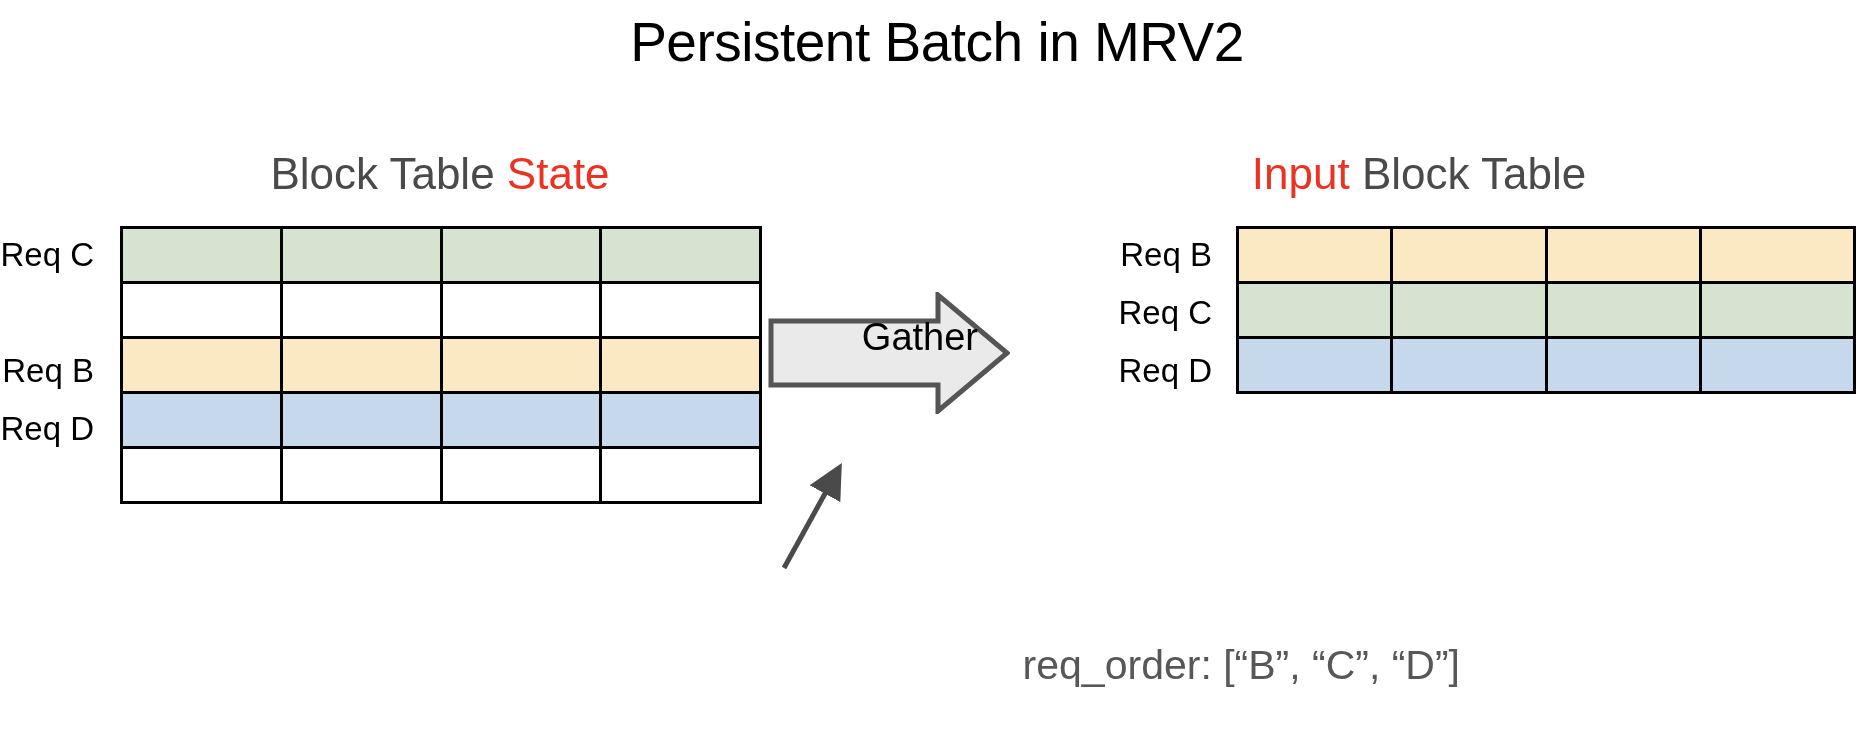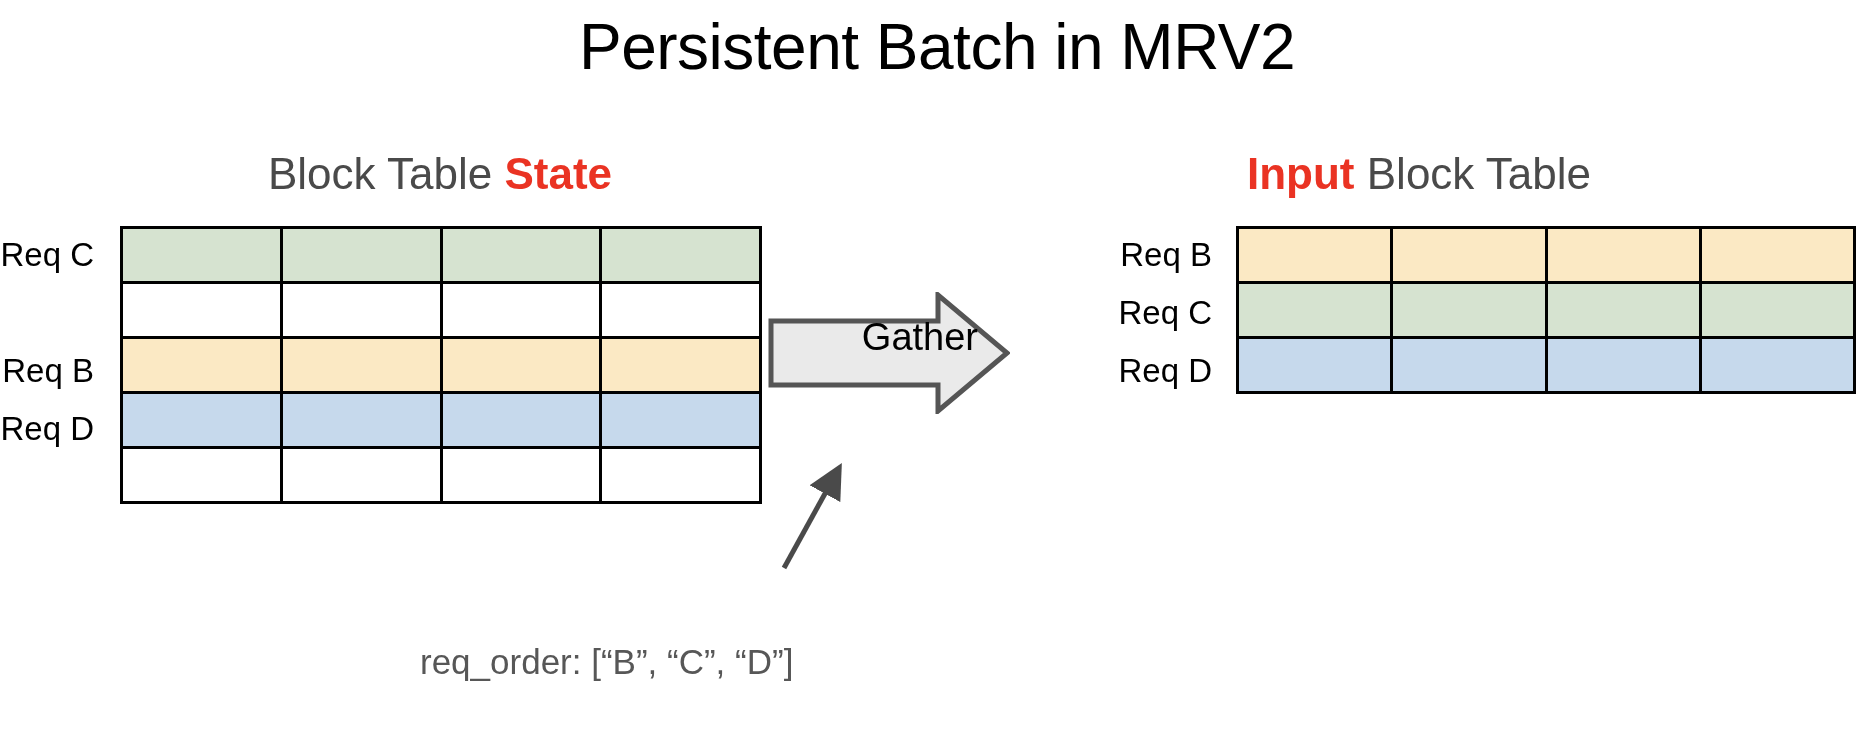--- a/index.html
+++ b/index.html
@@ -19,37 +19,37 @@
     overflow: hidden;
   }
 
   
   #title {
     position: absolute;
     left: 0;
     top: 12px;
     width: 1874px;
     text-align: center;
-    font-size: 64px;
+    font-size: 55px;
     line-height: 1.1;
     color: #000000;
     letter-spacing: -0.5px;
   }
 
   
   .section-heading {
     position: absolute;
     font-size: 44px;
     line-height: 1.1;
     color: #4a4a4a;
     white-space: nowrap;
   }
   .section-heading .accent {
     color: #ea3323;
-    font-weight: bold;
+    font-weight: normal;
   }
   #heading-left {
     left: 120px;
     top: 150px;
     width: 640px;
     text-align: center;
   }
   #heading-right {
     left: 1036px;
     top: 150px;
@@ -120,22 +120,22 @@
     left: 760px;
     top: 462px;
     width: 120px;
     height: 110px;
   }
   #req-order-caption {
     position: absolute;
     left: 420px;
     top: 643px;
     width: 1040px;
-    text-align: left;
-    font-size: 35px;
+    text-align: right;
+    font-size: 41px;
     line-height: 1.1;
     color: #575757;
     white-space: nowrap;
   }
 </style>
 </head>
 <body>
 
 <div id="slide">
 

